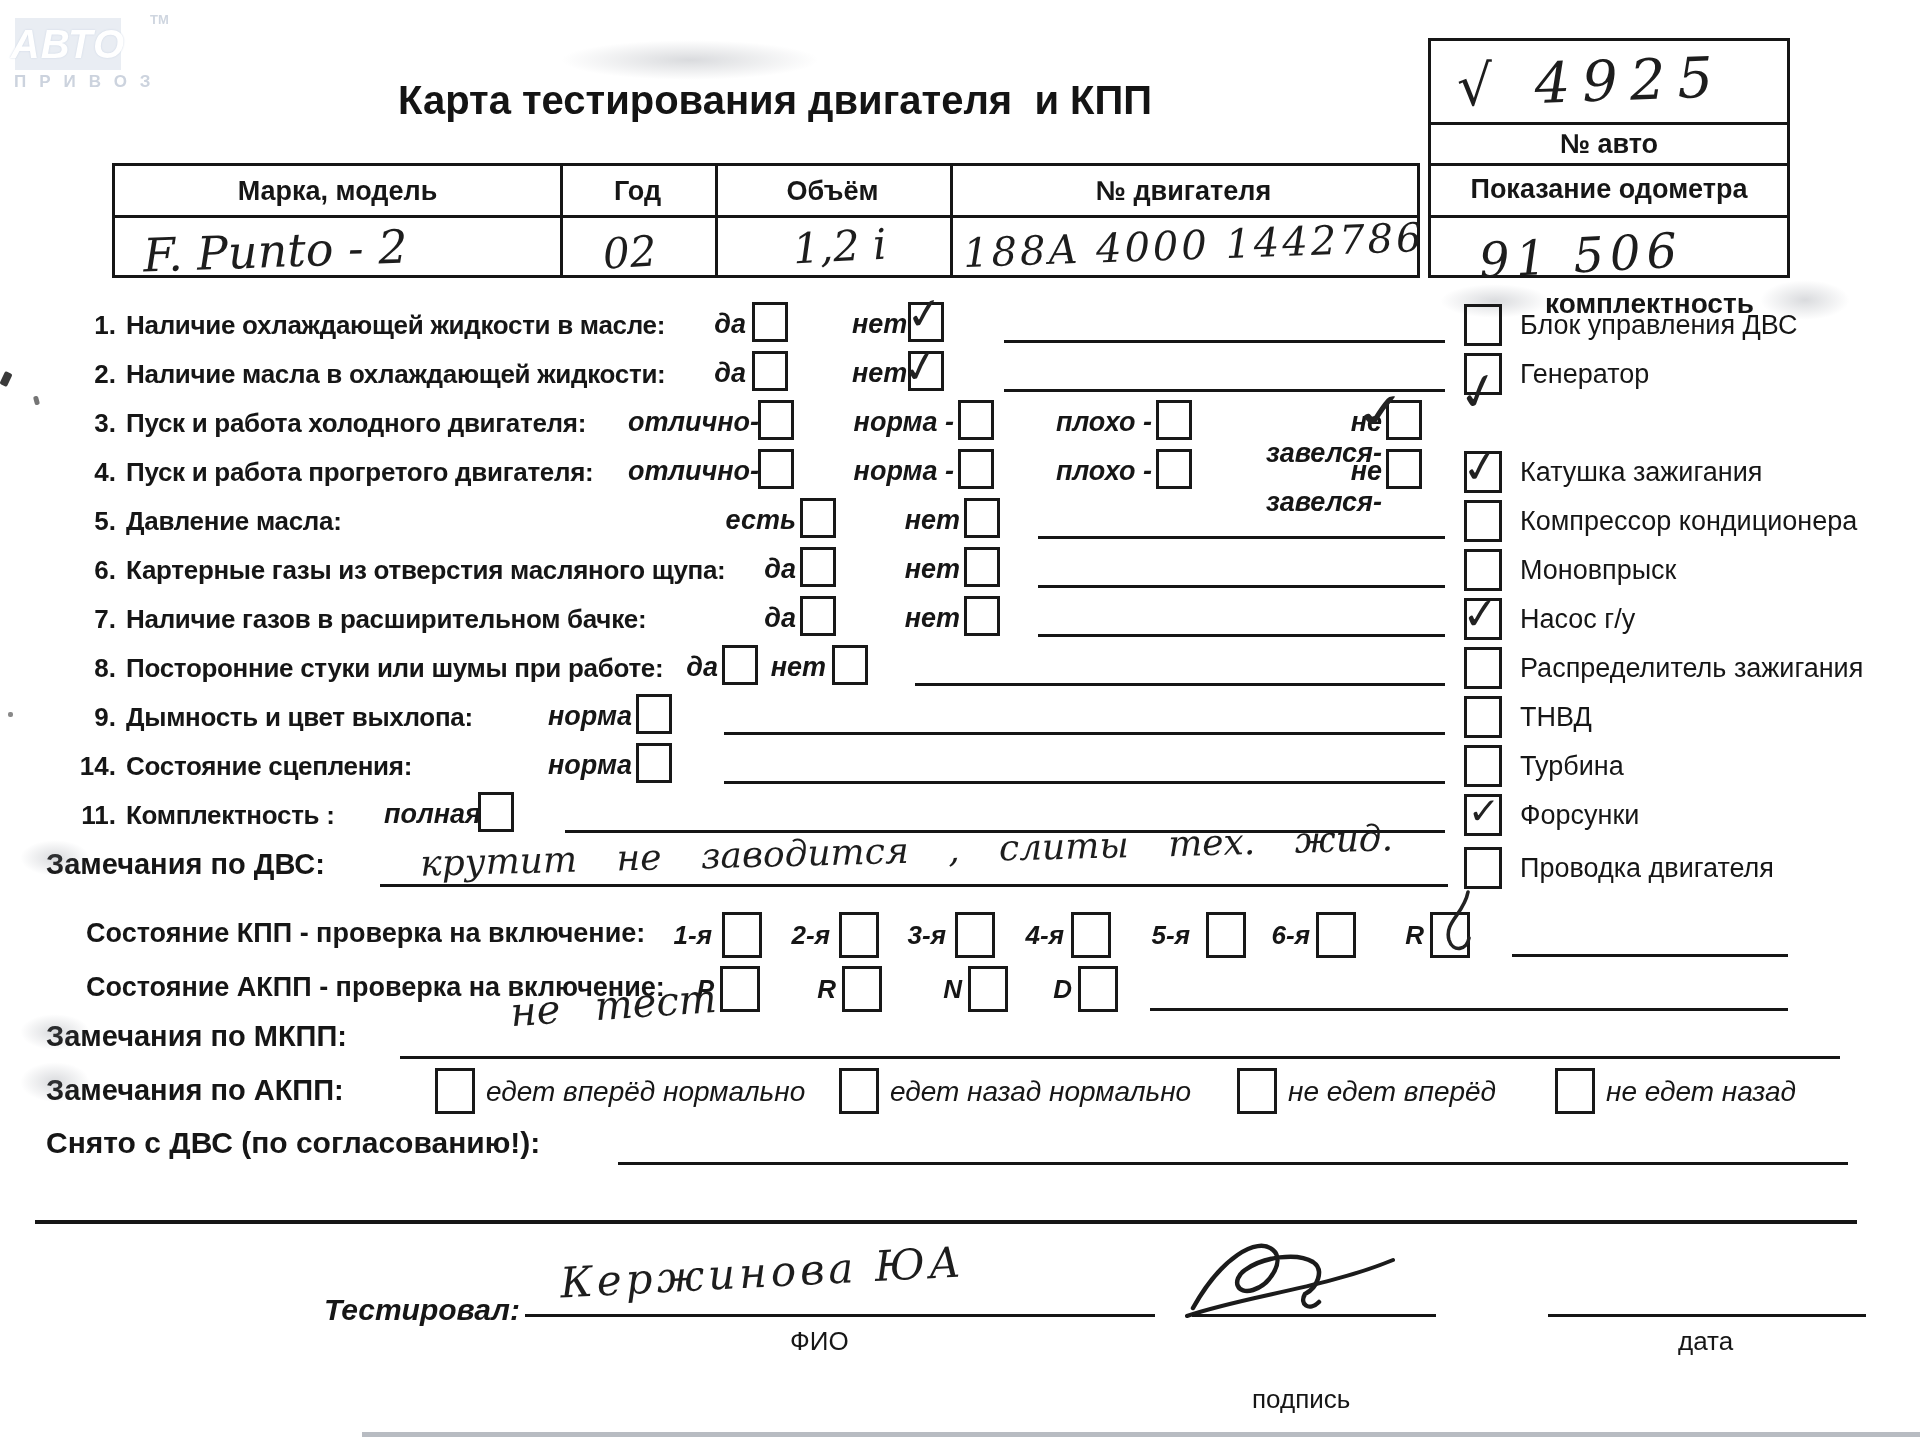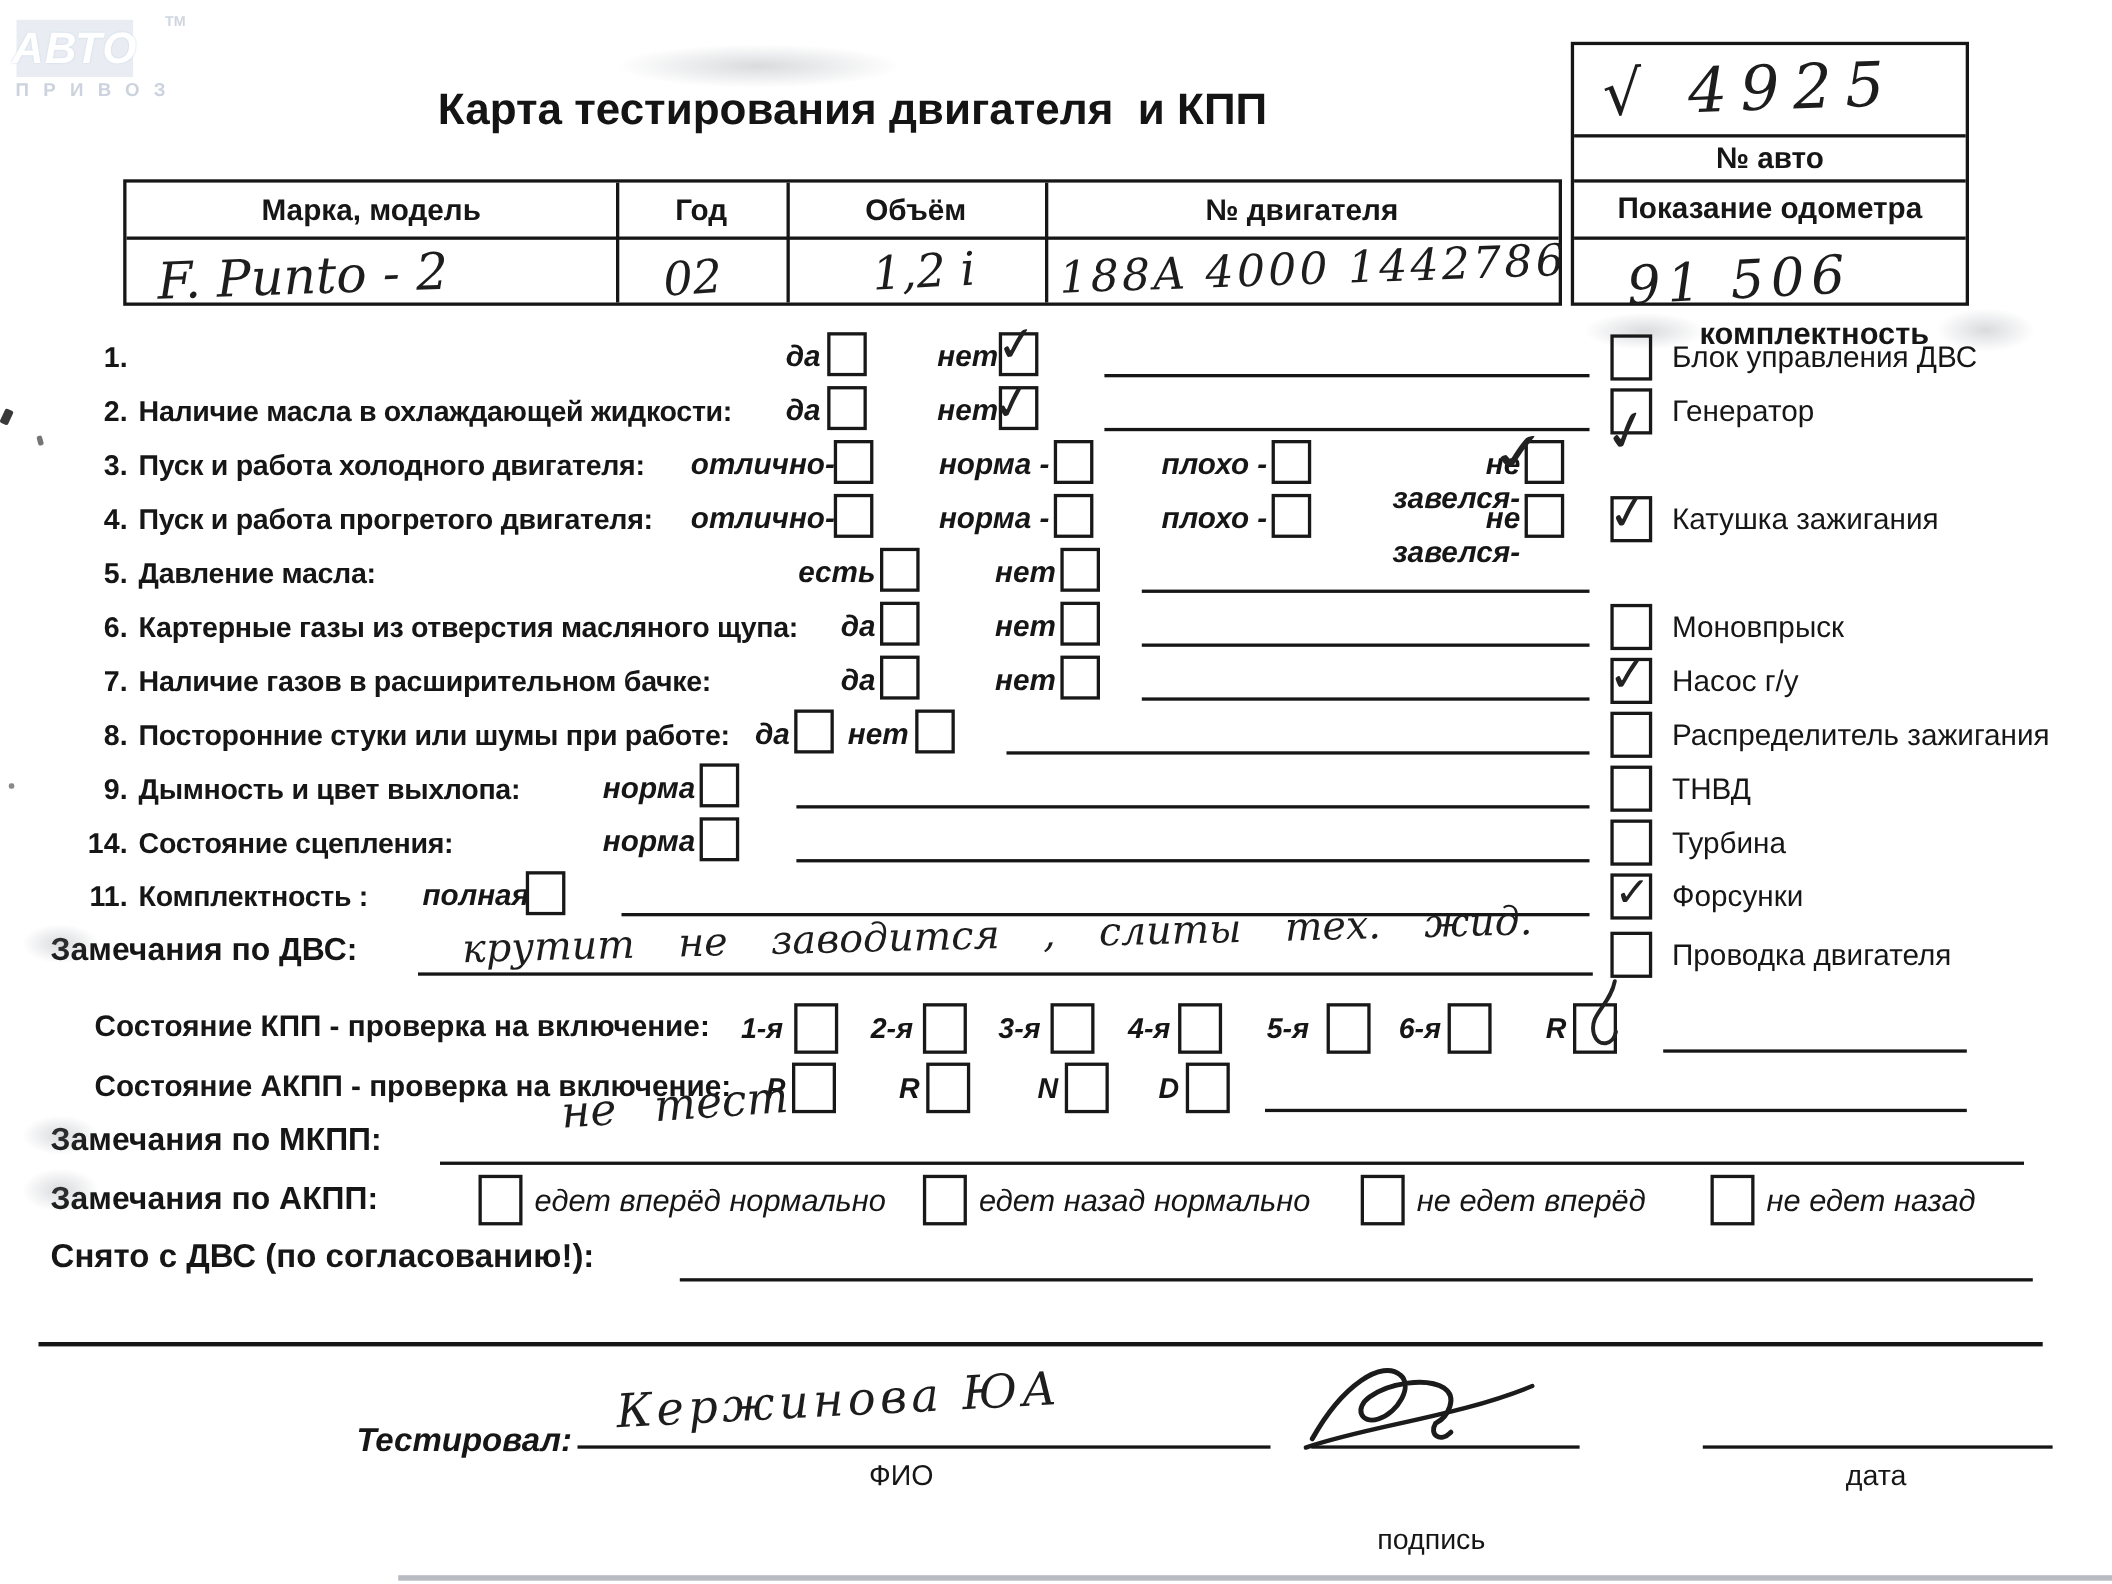--- a/index.html
+++ b/index.html
@@ -103,20 +103,21 @@
     <span class="hw" style="position:absolute;left:678px;top:56px;font-size:42px;transform:rotate(-3deg)">1,2 i</span>
     <span class="hw" style="position:absolute;left:848px;top:56px;font-size:40px;letter-spacing:3px;transform:rotate(-2deg)">188A 4000 1442786</span>
   </div>
 
   <div class="comp-hdr">комплектность</div>
   <div class="noise" style="left:1440px;top:284px;width:110px;height:34px"></div>
   <div class="noise" style="left:1760px;top:280px;width:90px;height:40px"></div>
 
   <div class="row" style="top:306px">
     <span class="num">1.</span>
+    <span class="lbl">Наличие охлаждающей жидкости в масле:</span>
     <span class="opt-lbl" style="left:690px;width:56px">да</span>
     <span class="cb" style="left:752px"></span>
     <span class="opt-lbl" style="left:852px;width:52px">нет</span>
     <span class="cb" style="left:908px"></span>
     <span class="tick" style="left:906px;top:-14px;font-size:44px;transform:rotate(-6deg)">✓</span>
     <span class="fill-line" style="left:1004px;width:441px"></span>
   </div>
 
   <div class="row" style="top:355px">
     <span class="num">2.</span>
@@ -226,20 +227,24 @@
   </div>
   <div class="comp" style="top:355px">
     <span class="cb"></span>
     <span class="tick" style="left:1458px;top:12px;font-size:50px;transform:rotate(-14deg)">✓</span>
     <span class="comp-lbl">Генератор</span>
   </div>
   <div class="comp" style="top:453px">
     <span class="cb"></span>
     <span class="tick" style="left:1462px;top:-8px;font-size:44px;transform:rotate(-8deg)">✓</span>
     <span class="comp-lbl">Катушка зажигания</span>
+  </div>
+  <div class="comp" style="top:502px">
+    <span class="cb"></span>
+    <span class="comp-lbl">Компрессор кондиционера</span>
   </div>
   <div class="comp" style="top:551px">
     <span class="cb"></span>
     <span class="comp-lbl">Моновпрыск</span>
   </div>
   <div class="comp" style="top:600px">
     <span class="cb"></span>
     <span class="tick" style="left:1462px;top:-8px;font-size:44px;transform:rotate(-4deg)">✓</span>
     <span class="comp-lbl">Насос г/у</span>
   </div>

